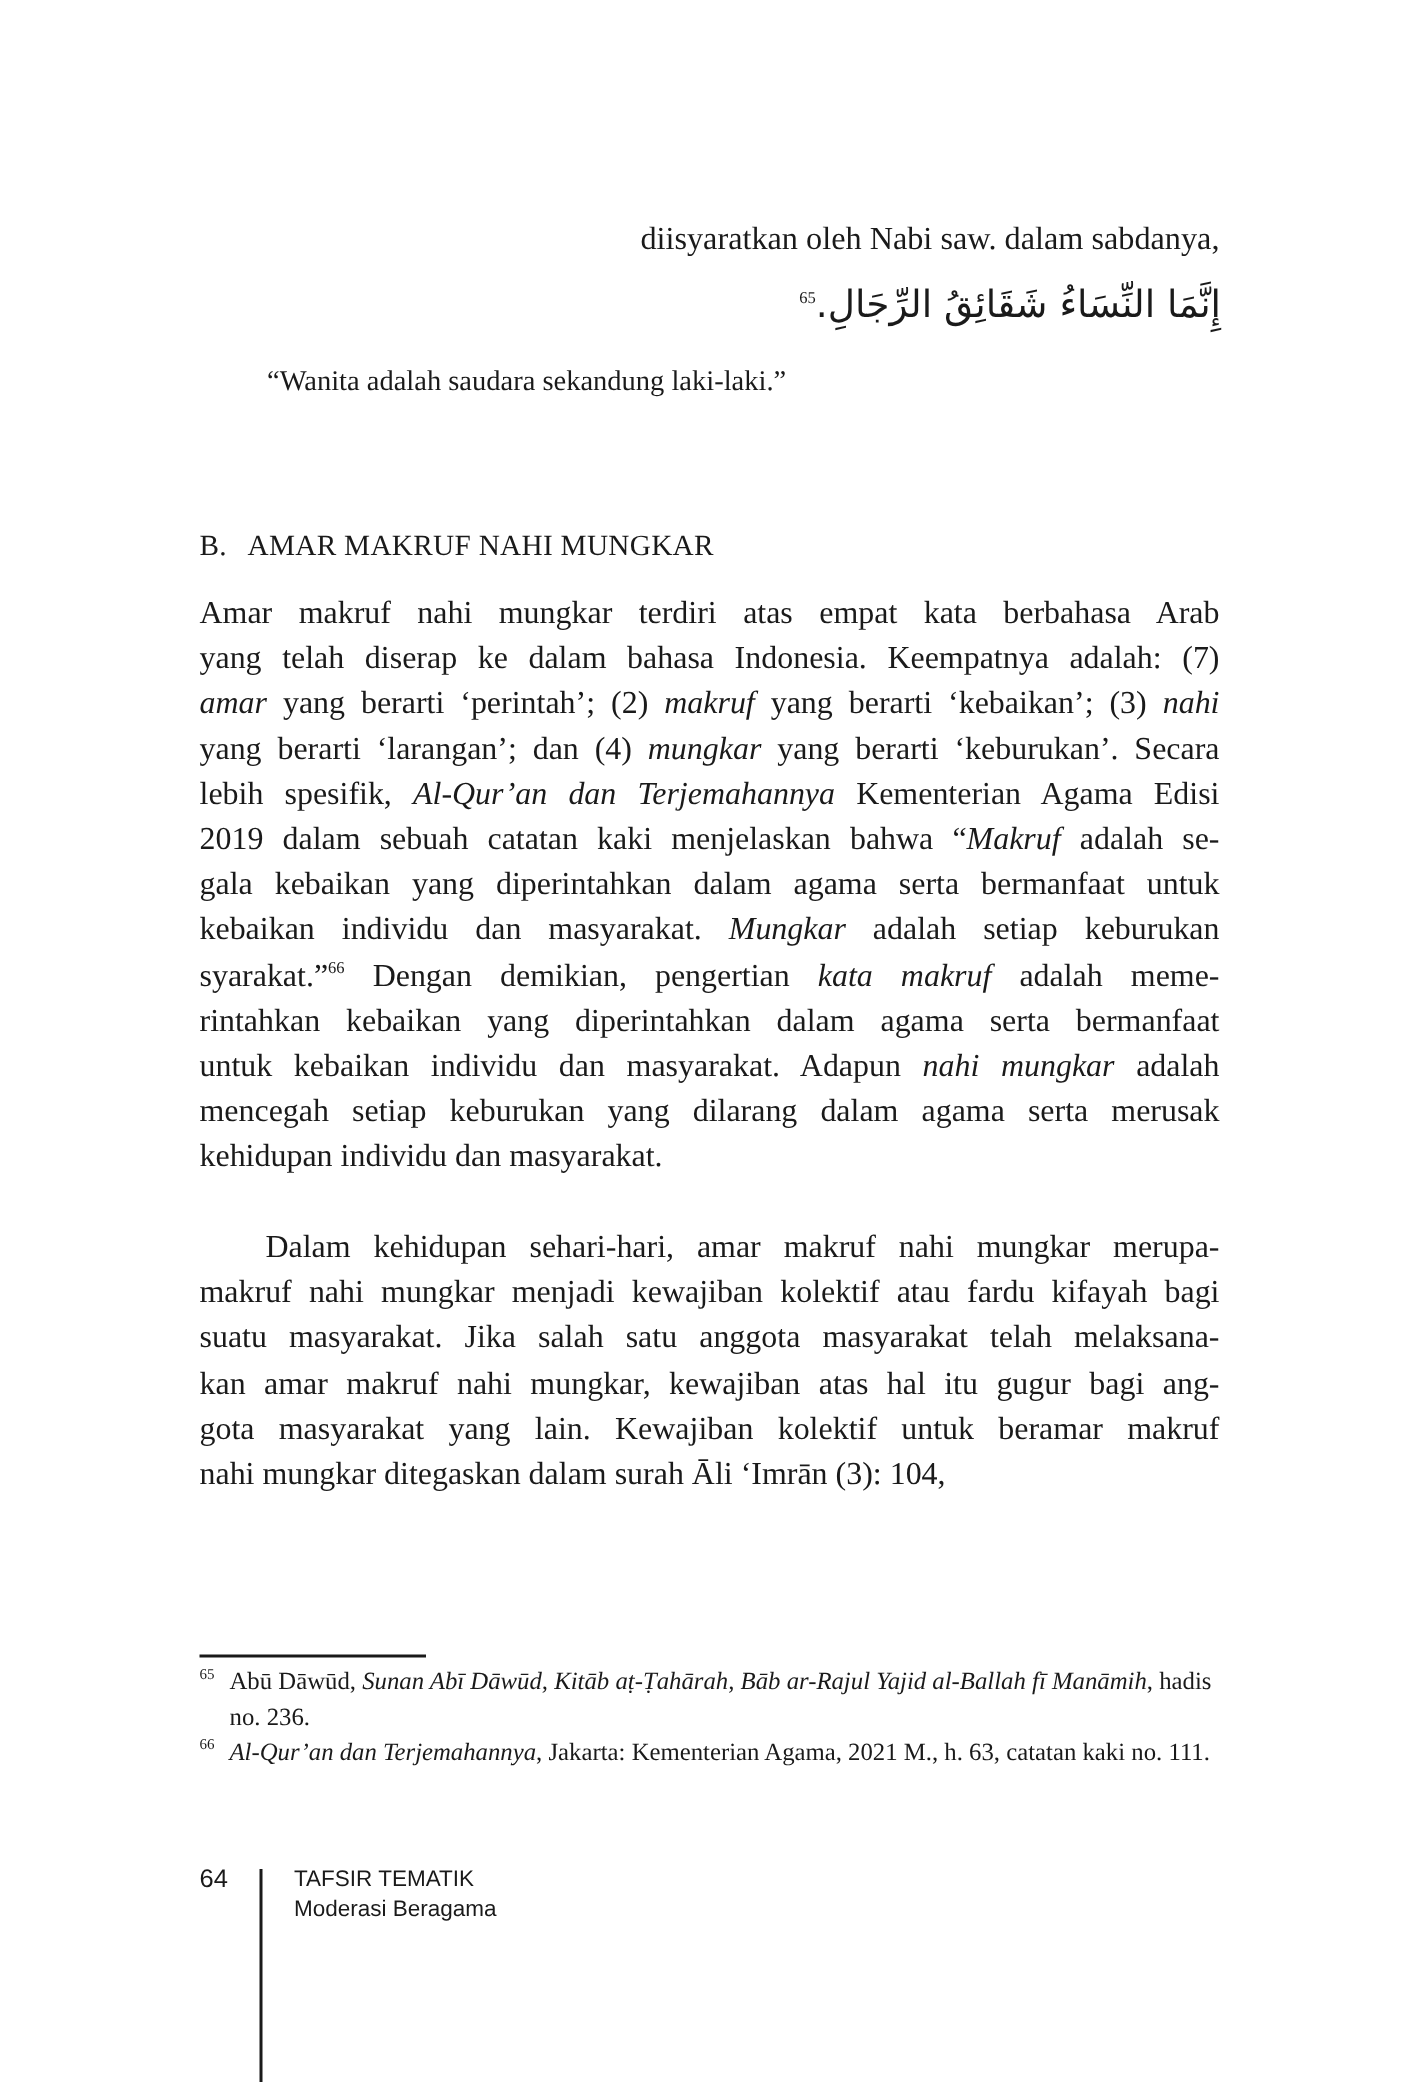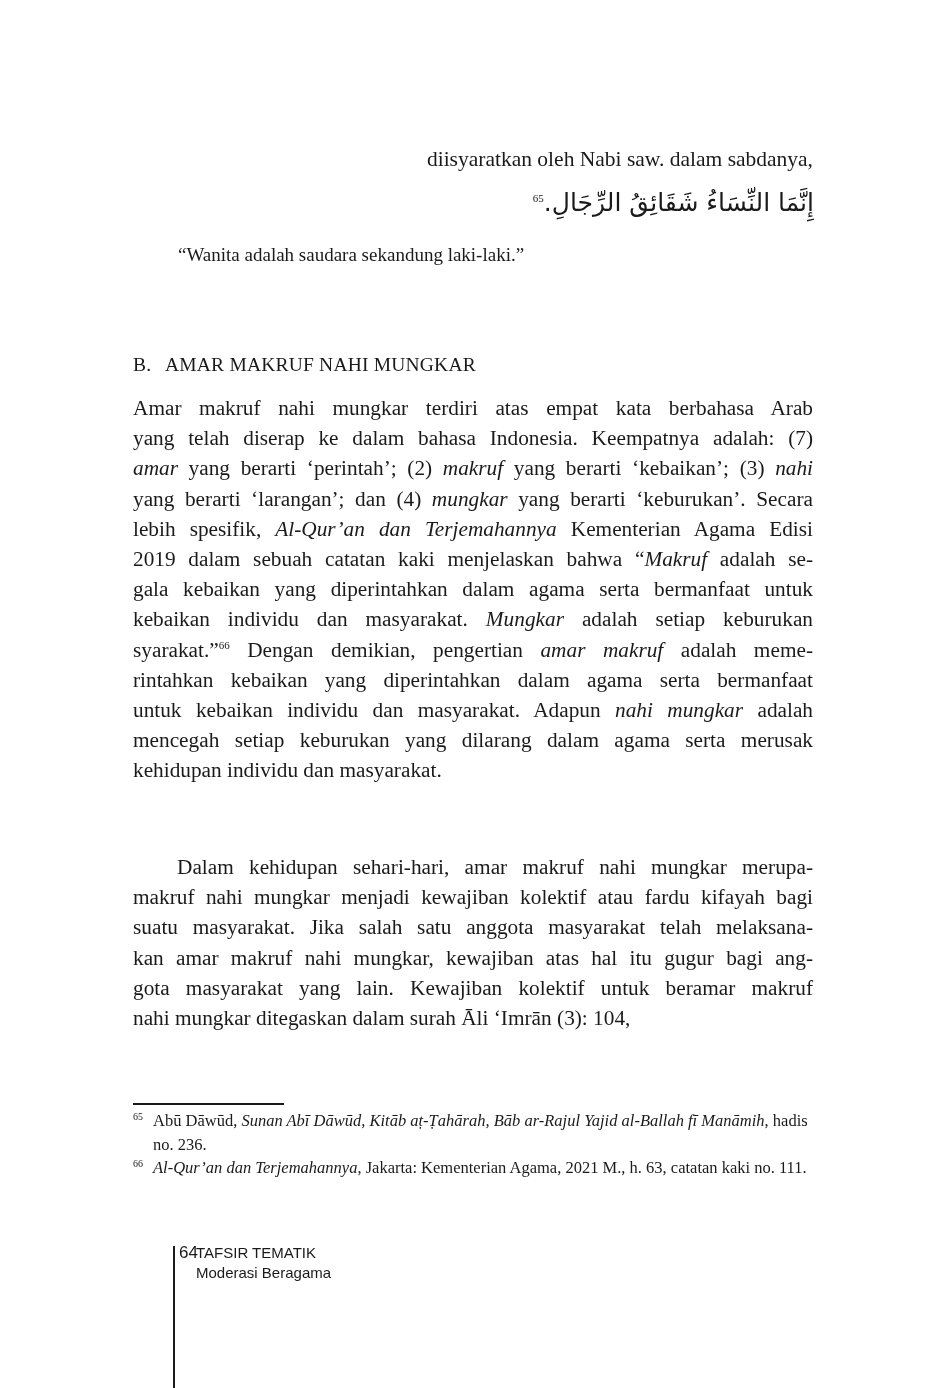--- a/index.html
+++ b/index.html
@@ -8,27 +8,27 @@
   .line { position: absolute; left: 133px; width: 680px; font-size: 21.5px; line-height: 30px; white-space: nowrap; text-align: right; }
   .intro { top: 144px; }
   .arabic { position: absolute; right: 132px; top: 188px; font-size: 25px; direction: rtl; font-family: "DejaVu Sans", sans-serif; }
   .arabic sup { font-size: 11px; font-family: "Liberation Serif", serif; }
   .translation { position: absolute; left: 178px; top: 244px; font-size: 19px; }
   .heading { position: absolute; left: 133px; top: 354px; font-size: 19.5px; font-weight: normal; letter-spacing: 0.2px; }
   .heading .num { display: inline-block; width: 32px; }
   .para { position: absolute; left: 133px; width: 680px; }
   .para .row { height: 30.2px; font-size: 21.3px; line-height: 30.2px; text-align: justify; text-align-last: justify; white-space: nowrap; }
   .para .row.last { text-align-last: left; }
-  .para .row.indent { padding-left: 44px; margin-top: 36px; }
+  .para .row.indent { padding-left: 44px; }
   sup.fn { font-size: 11px; vertical-align: super; line-height: 0; }
   .fn-rule { position: absolute; left: 133px; top: 1103px; width: 151px; height: 2px; background: #1a1a1a; }
   .footnote { position: absolute; left: 133px; width: 680px; font-size: 16.5px; line-height: 24px; }
   .footnote .mark { position: absolute; left: 0; top: -4px; font-size: 10px; }
   .footnote .text { padding-left: 20px; }
-  .folio { position: absolute; left: 133px; top: 1243px; font-family: "Liberation Sans", sans-serif; font-size: 17px; margin-left: 46px; }
+  .folio { position: absolute; left: 133px; top: 1243px; font-family: "Liberation Sans", sans-serif; font-size: 17px; }
   .folio-bar { position: absolute; left: 173px; top: 1246px; width: 2px; height: 142px; background: #1a1a1a; }
   .running { position: absolute; left: 196px; top: 1243px; font-family: "Liberation Sans", sans-serif; font-size: 15px; line-height: 20px; }
   i { font-style: italic; }
 </style>
 </head>
 <body>
 
 <div class="page">
 
   <div class="line intro">diisyaratkan oleh Nabi saw. dalam sabdanya,</div>
@@ -45,21 +45,21 @@
 
   <div class="para" style="top:393px;">
     <div class="row">Amar makruf nahi mungkar terdiri atas empat kata berbahasa Arab</div>
     <div class="row">yang telah diserap ke dalam bahasa Indonesia. Keempatnya adalah: (7)</div>
     <div class="row"><i>amar</i> yang berarti ‘perintah’; (2) <i>makruf</i> yang berarti ‘kebaikan’; (3) <i>nahi</i></div>
     <div class="row">yang berarti ‘larangan’; dan (4) <i>mungkar</i> yang berarti ‘keburukan’. Secara</div>
     <div class="row">lebih spesifik, <i>Al-Qur’an dan Terjemahannya</i> Kementerian Agama Edisi</div>
     <div class="row">2019 dalam sebuah catatan kaki menjelaskan bahwa “<i>Makruf</i> adalah se-</div>
     <div class="row">gala kebaikan yang diperintahkan dalam agama serta bermanfaat untuk</div>
     <div class="row">kebaikan individu dan masyarakat. <i>Mungkar</i> adalah setiap keburukan</div>
-    <div class="row">syarakat.”<sup class="fn">66</sup> Dengan demikian, pengertian <i>amar makruf</i> adalah meme-</div>
+    <div class="row">syarakat.”<sup class="fn">66</sup> Dengan demikian, pengertian <i>kata makruf</i> adalah meme-</div>
     <div class="row">rintahkan kebaikan yang diperintahkan dalam agama serta bermanfaat</div>
     <div class="row">untuk kebaikan individu dan masyarakat. Adapun <i>nahi mungkar</i> adalah</div>
     <div class="row">mencegah setiap keburukan yang dilarang dalam agama serta merusak</div>
     <div class="row last">kehidupan individu dan masyarakat.</div>
   </div>
 
   <div class="para" style="top:816px;">
     <div class="row indent">Dalam kehidupan sehari-hari, amar makruf nahi mungkar merupa-</div>
     <div class="row">makruf nahi mungkar menjadi kewajiban kolektif atau fardu kifayah bagi</div>
     <div class="row">suatu masyarakat. Jika salah satu anggota masyarakat telah melaksana-</div>

